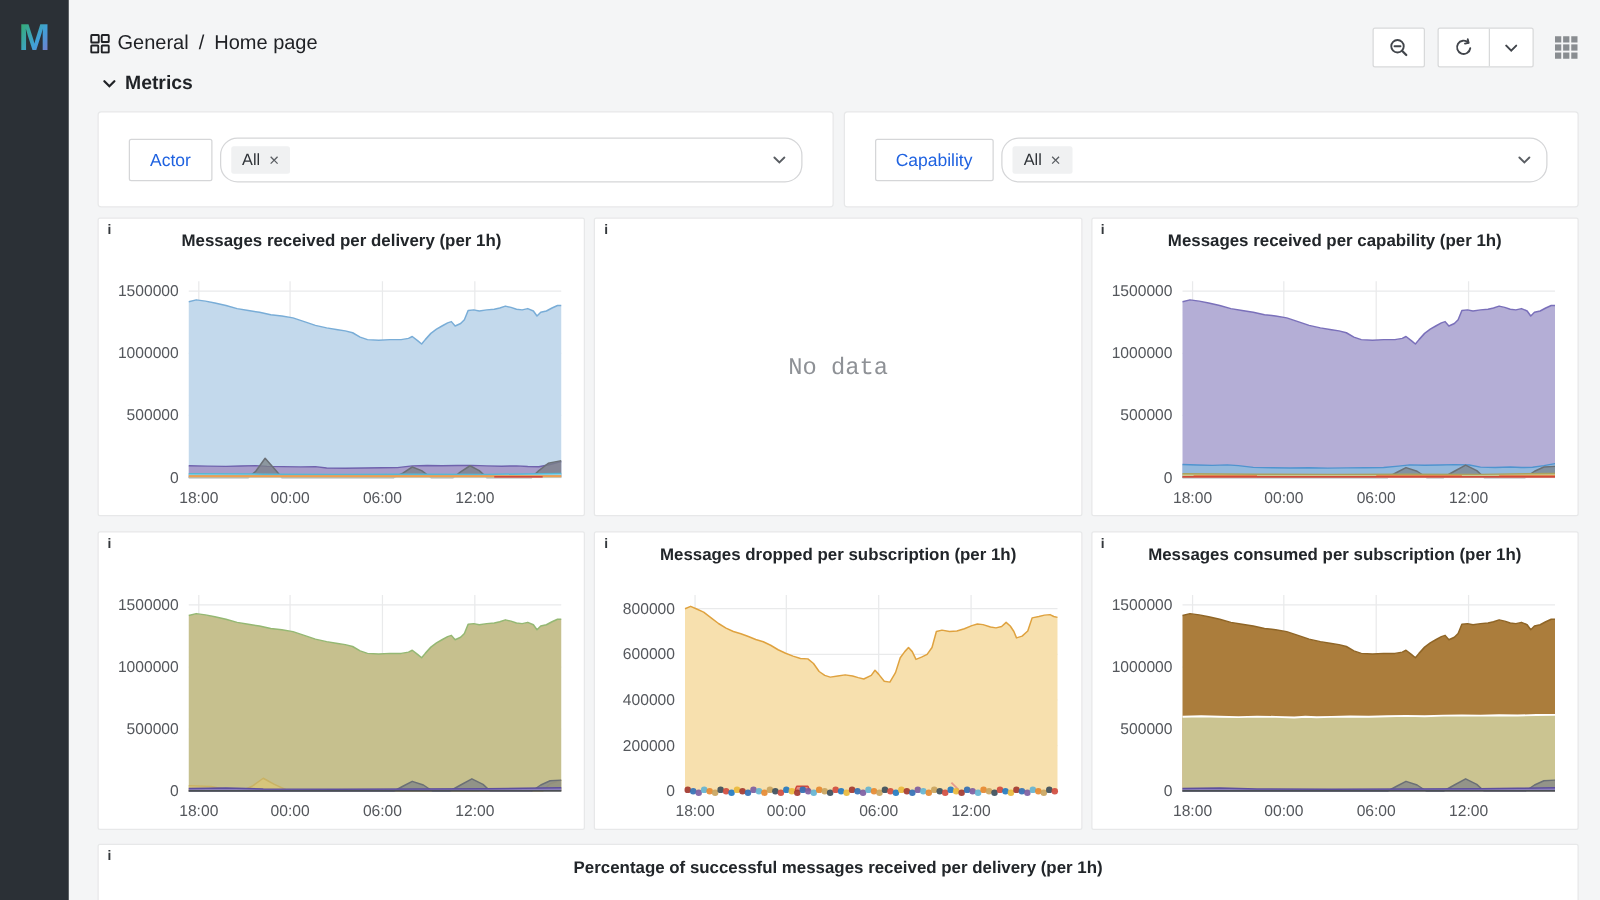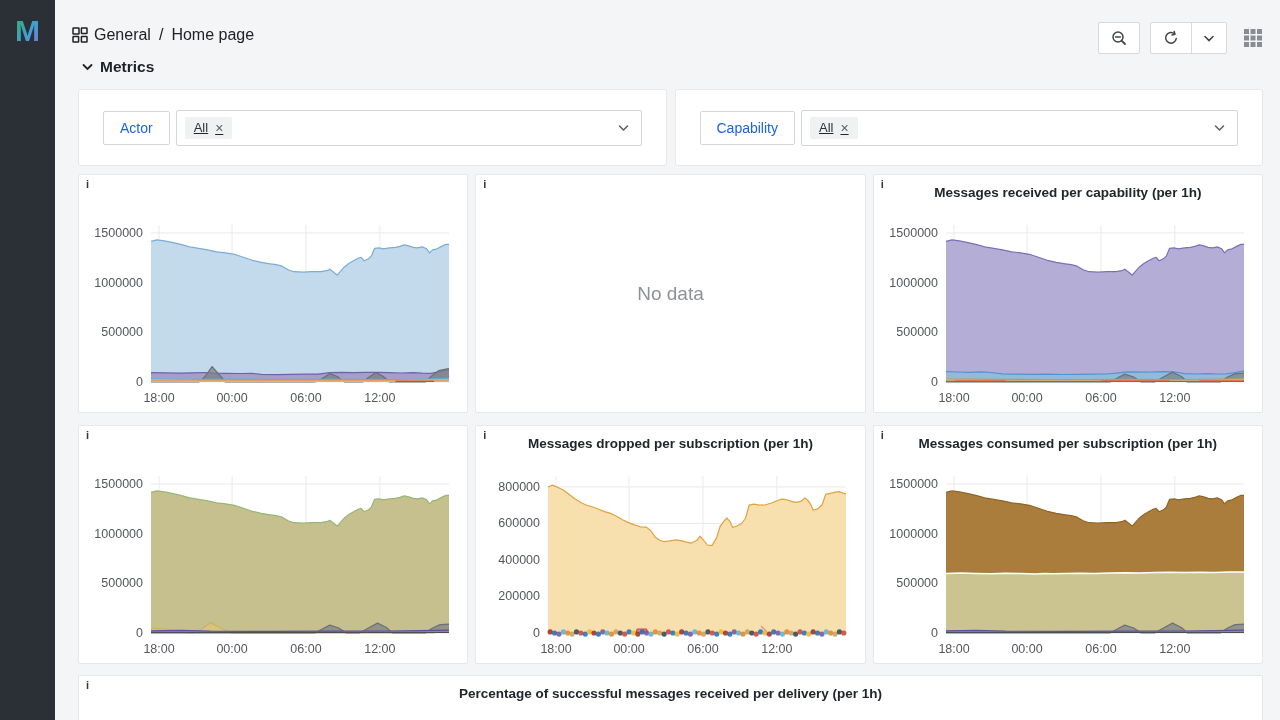--- a/index.html
+++ b/index.html
@@ -32,36 +32,36 @@
   
   .section-row { margin:0 0 0 27px; height:22px; display:flex; align-items:center; gap:7px; cursor:pointer; }
   .section-title { font-size:15.5px; font-weight:700; color:#1f2226; }
 
   
   .filters { display:flex; gap:8px; margin:11px 17px 0 23px; }
   .filter-card { flex:1; background:#fff; border:1px solid #e7e8e9; border-radius:3px; height:77px;
                  display:flex; align-items:center; padding:0 24px; }
   .filter-label { border:1px solid #d5d6d8; border-radius:2px; height:34px; display:flex; align-items:center;
                   padding:0 16px; color:#1f62e0; font-weight:500; font-size:14px; background:#fff; }
-  .filter-select { flex:1; margin-left:6px; border:1px solid #d5d6d8; border-radius:2px; height:36px;
-                   display:flex; align-items:center; padding:0 34px 0 8px; position:relative; background:#fff; cursor:pointer;text-decoration:underline; }
+  .filter-select { flex:1; margin-left:6px; border:1px solid #d5d6d8; border-radius:14px; height:36px;
+                   display:flex; align-items:center; padding:0 34px 0 8px; position:relative; background:#fff; cursor:pointer; }
   .chip { background:#f0f1f2; border-radius:2px; height:22px; display:flex; align-items:center; gap:7px;
           padding:0 9px; font-size:13px; color:#2f3338; }
   .chip .x { color:#5a5e63; font-size:14px; cursor:pointer; line-height:1; }
   .select-caret { position:absolute; right:12px; top:13px; }
 
   
   .panels { display:grid; grid-template-columns:repeat(3,1fr); gap:12px 7px; margin:8px 17px 0 23px; }
   .panel { position:relative; background:#fff; border:1px solid #e7e8e9; border-radius:2px; height:239px; }
   .info-corner { position:absolute; left:7px; top:3px; font-size:11px; font-weight:700; color:#33373b; cursor:pointer; }
   .panel-title { text-align:center; padding-top:9px; font-size:13.5px; font-weight:700; color:#22262a;
                  line-height:17px; cursor:pointer; white-space:nowrap; overflow:hidden; }
   .chart-area { position:absolute; left:10px; right:10px; top:30px; bottom:4px; }
   .no-data { position:absolute; left:0; right:0; top:0; bottom:0; display:flex; align-items:center;
-             justify-content:center; font-size:19px; color:#8e9196; }
+             justify-content:center; font-size:19px; color:#8e9196;font-family:Liberation Mono, monospace; }
 
   
   .bottom-panel { position:relative; margin:11px 17px 0 23px; background:#fff; border:1px solid #e7e8e9;
                   border-radius:2px; height:60px; }
 </style>
 </head>
 <body>
 
 <div class="sidebar">
   <div class="logo">M</div>
@@ -172,20 +172,21 @@
             </svg>
         </span>
       </div>
     </div>
   </div>
 
   <div class="panels">
 
     <div class="panel">
       <span class="info-corner">i</span>
+      <div class="panel-title">Messages received per delivery (per 1h)</div>
       <div class="chart-area"><svg width="368" height="203">
             <line x1="62" y1="27.9493670886076" x2="360" y2="27.9493670886076" stroke="#e9eaeb" stroke-width="1"></line>
             <text x="54" y="31.9493670886076" text-anchor="end" font-size="12.5" fill="#54575c" font-family="Liberation Sans, sans-serif">1500000</text>
             <line x1="62" y1="77.63291139240506" x2="360" y2="77.63291139240506" stroke="#e9eaeb" stroke-width="1"></line>
             <text x="54" y="81.63291139240506" text-anchor="end" font-size="12.5" fill="#54575c" font-family="Liberation Sans, sans-serif">1000000</text>
             <line x1="62" y1="127.31645569620252" x2="360" y2="127.31645569620252" stroke="#e9eaeb" stroke-width="1"></line>
             <text x="54" y="131.31645569620252" text-anchor="end" font-size="12.5" fill="#54575c" font-family="Liberation Sans, sans-serif">500000</text>
             <line x1="62" y1="177" x2="360" y2="177" stroke="#e9eaeb" stroke-width="1"></line>
             <text x="54" y="181" text-anchor="end" font-size="12.5" fill="#54575c" font-family="Liberation Sans, sans-serif">0</text>
             <line x1="70.04599999999999" y1="20" x2="70.04599999999999" y2="177" stroke="#e9eaeb" stroke-width="1"></line>

